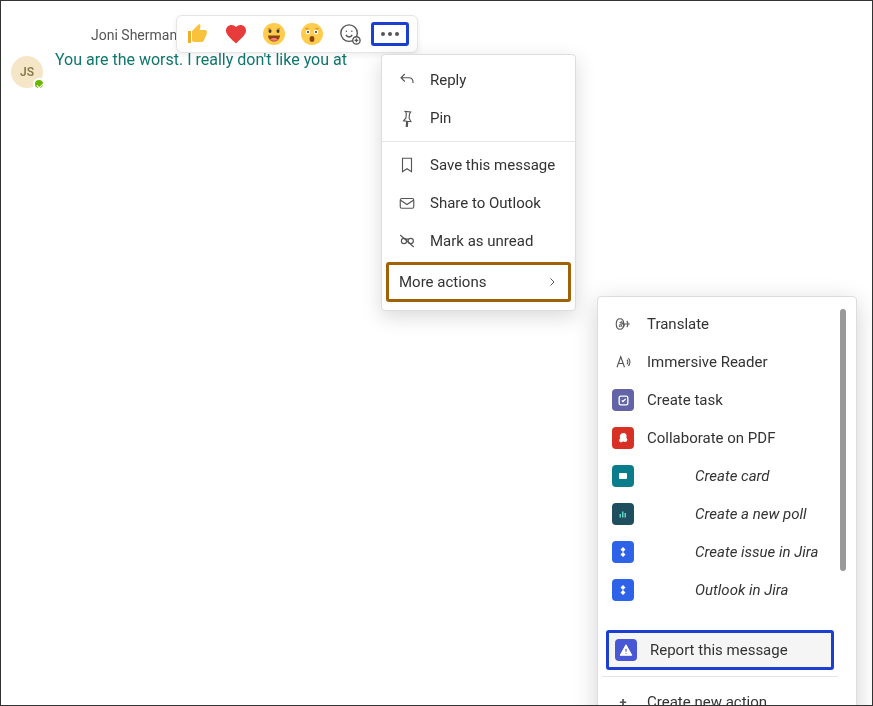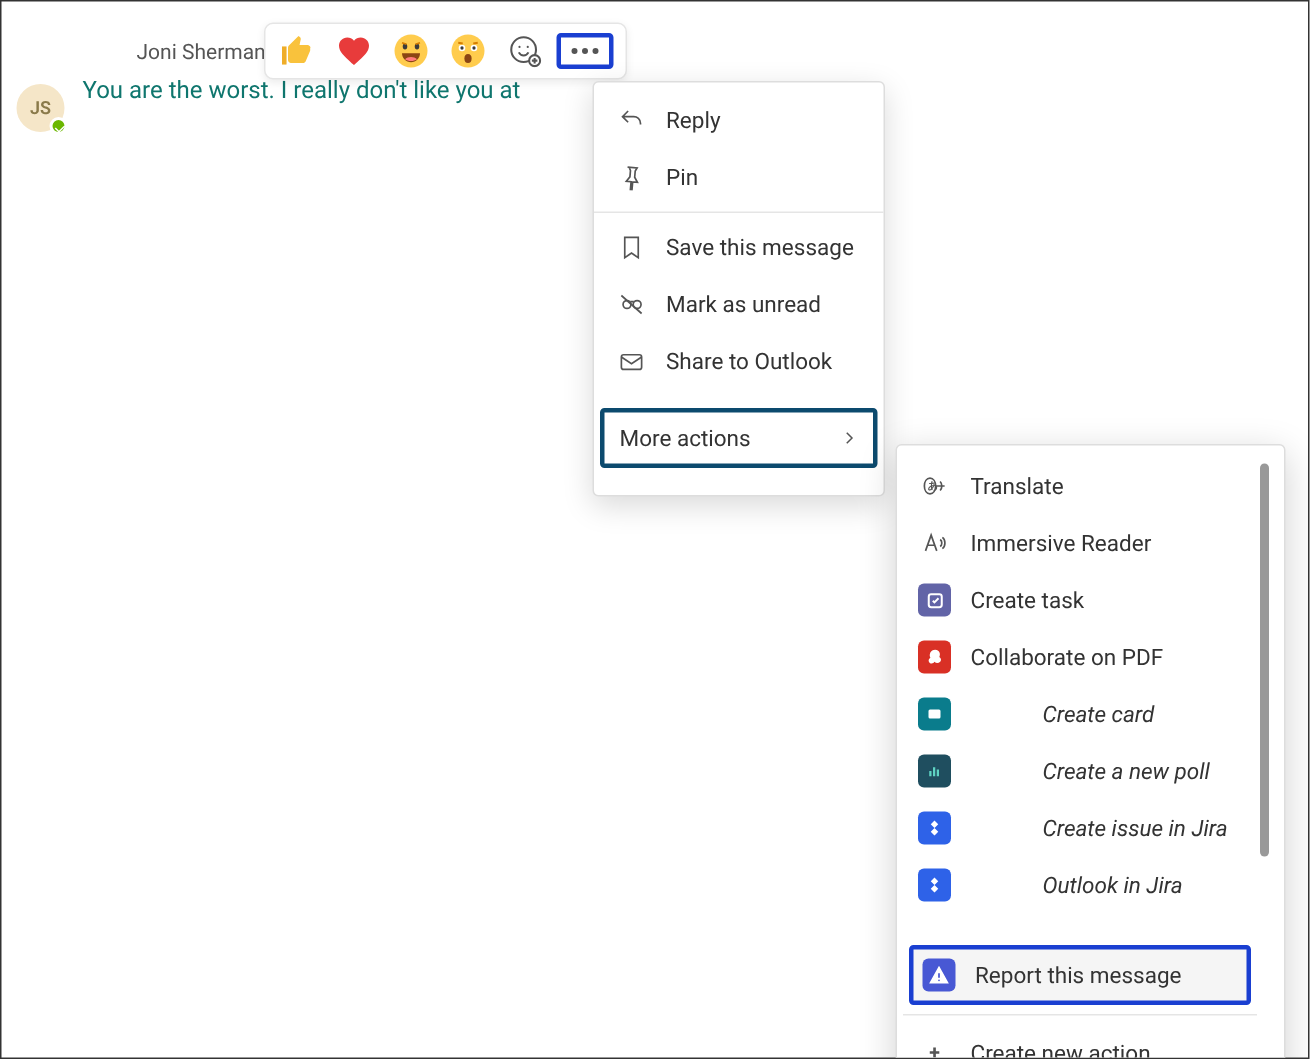--- a/index.html
+++ b/index.html
@@ -121,21 +121,21 @@
     .more-btn span {
       width: 4px;
       height: 4px;
       border-radius: 50%;
       background: #555;
     }
     
     .context-menu {
       position: absolute;
       top: 53px;
-      left: 394px;
+      left: 380px;
       width: 195px;
       background: #fff;
       border: 1px solid #ddd;
       border-radius: 4px;
       box-shadow: 0 6px 20px rgba(0,0,0,0.15);
       padding: 6px 0;
     }
     
     .menu-item {
       display: flex;
@@ -161,23 +161,23 @@
       color: #555;
     }
     
     .menu-divider {
       height: 1px;
       background: #e5e5e5;
       margin: 4px 0;
     }
     
     .menu-item.highlighted {
-      border: 3px solid #0c4a6e;
+      border: 3px solid #a16207;
       border-radius: 3px;
-      margin: 12px 4px;
+      margin: 2px 4px;
       padding: 8px 10px;
     }
     
     .submenu {
       position: absolute;
       top: 295px;
       left: 596px;
       width: 260px;
       background: #fff;
       border: 1px solid #ddd;
@@ -341,35 +341,35 @@
     <span class="icon">
       <svg width="18" height="18" viewBox="0 0 24 24" fill="none" stroke="currentColor" stroke-width="1.5">
           <path d="M6 3h12v18l-6-4-6 4V3z"></path>
         </svg>
     </span>
     <span class="label">Save this message</span>
   </div>
   <div class="menu-item">
     <span class="icon">
       <svg width="18" height="18" viewBox="0 0 24 24" fill="none" stroke="currentColor" stroke-width="1.5">
+          <rect x="3" y="6" width="18" height="13" rx="2"></rect>
+          <path d="M3 8l9 6 9-6"></path>
+        </svg>
+    </span>
+    <span class="label">Share to Outlook</span>
+  </div>
+  <div class="menu-item">
+    <span class="icon">
+      <svg width="18" height="18" viewBox="0 0 24 24" fill="none" stroke="currentColor" stroke-width="1.5">
           <circle cx="8" cy="12" r="3.5"></circle>
           <circle cx="17" cy="12" r="3.5"></circle>
           <path d="M11 9.5c1.2 0 2.6 0 3 0M3 4l18 16"></path>
         </svg>
     </span>
     <span class="label">Mark as unread</span>
-  </div>
-  <div class="menu-item">
-    <span class="icon">
-      <svg width="18" height="18" viewBox="0 0 24 24" fill="none" stroke="currentColor" stroke-width="1.5">
-          <rect x="3" y="6" width="18" height="13" rx="2"></rect>
-          <path d="M3 8l9 6 9-6"></path>
-        </svg>
-    </span>
-    <span class="label">Share to Outlook</span>
   </div>
   <div class="menu-item highlighted">
     <span class="label">More actions</span>
     <span class="chevron">
       <svg width="12" height="12" viewBox="0 0 24 24" fill="none" stroke="currentColor" stroke-width="2">
           <path d="M9 5l7 7-7 7"></path>
         </svg>
     </span>
   </div>
 </div>

